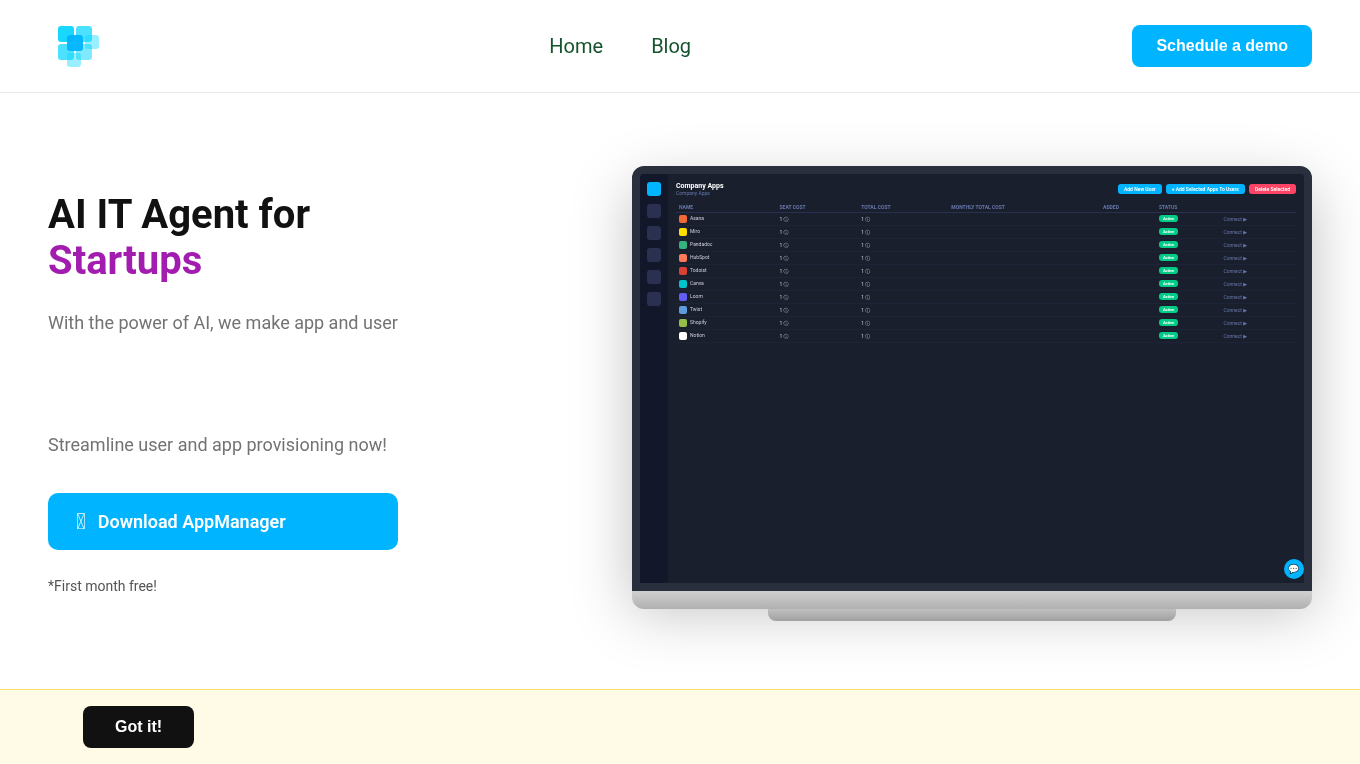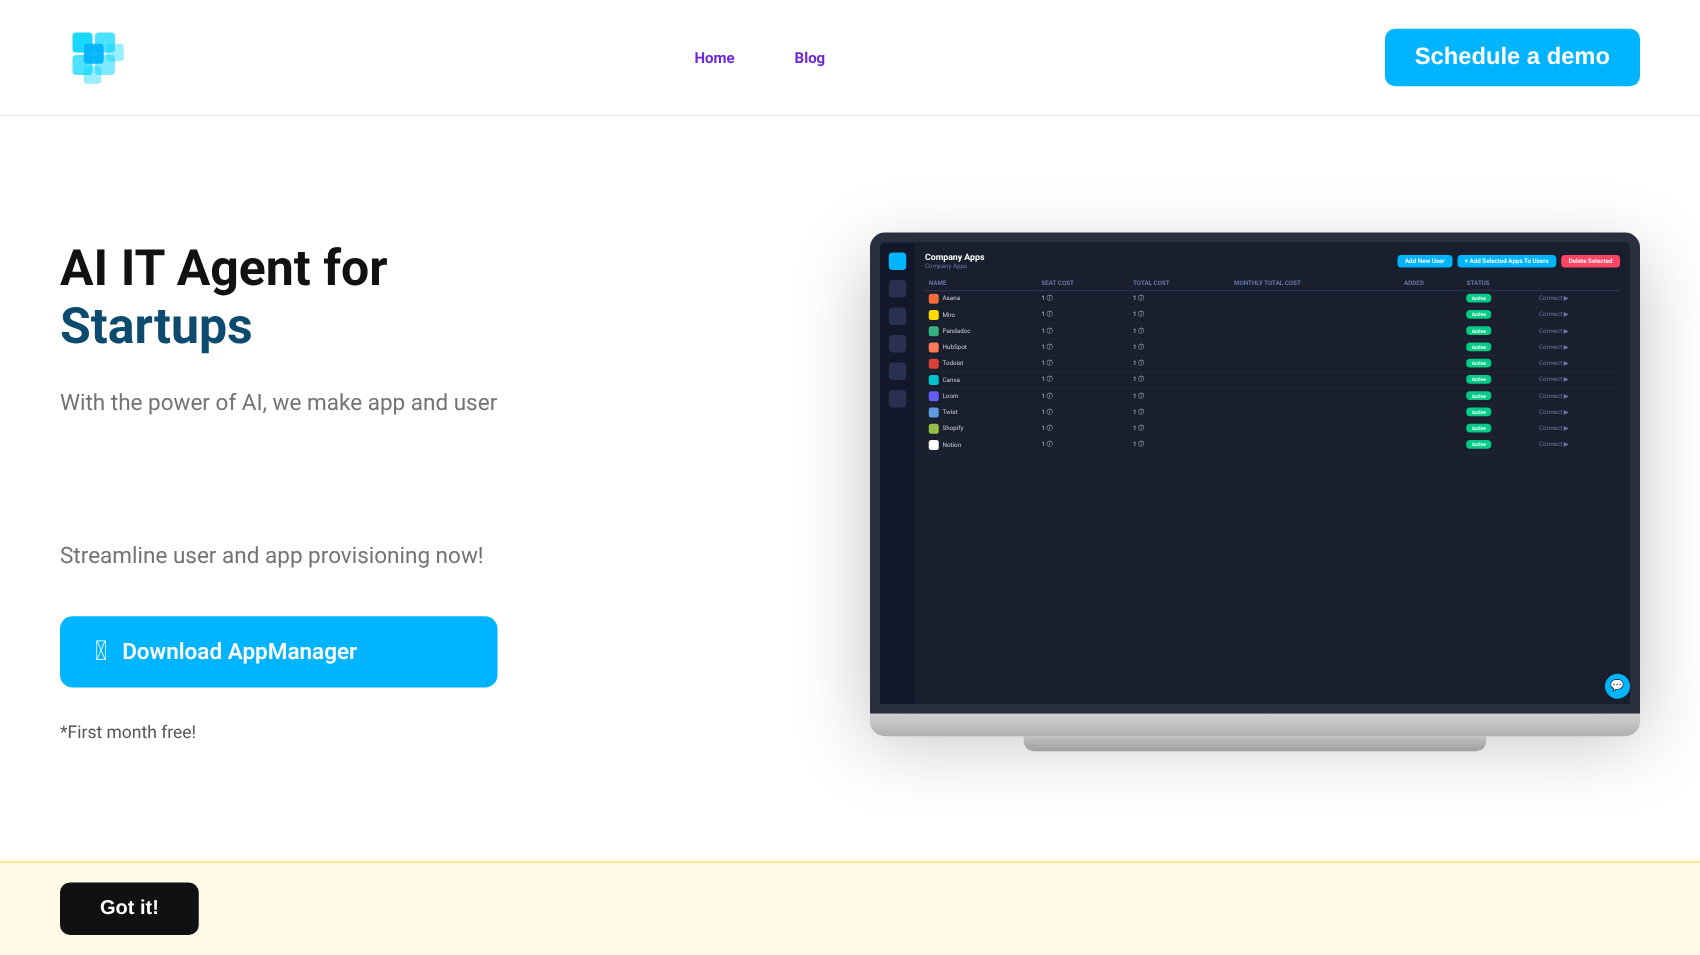--- a/index.html
+++ b/index.html
@@ -7,47 +7,47 @@
 
     
     nav {
       display: flex; align-items: center; justify-content: space-between;
       padding: 16px 48px; border-bottom: 1px solid #e8e8e8;
       position: sticky; top: 0; background: #fff; z-index: 100;
     }
     .nav-logo { display: flex; align-items: center; }
     .nav-logo svg { width: 60px; height: 60px; }
     .nav-links { display: flex; gap: 48px; }
-    .nav-link { text-decoration: none; color: #6d28d9; font-size: 12px; font-weight: 700; }
+    .nav-link { text-decoration: none; color: #14532d; font-size: 20px; font-weight: 400; }
     .schedule-btn {
       background: #00b4ff; color: #fff; border: none; border-radius: 8px;
-      padding: 12px 24px; font-size: 19px; font-weight: 600; cursor: pointer;
+      padding: 12px 24px; font-size: 16px; font-weight: 600; cursor: pointer;
     }
 
     
     .hero {
       display: flex; align-items: center; justify-content: space-between;
       padding: 60px 48px 40px 48px; min-height: 580px;
     }
     .hero-left { max-width: 480px; }
     .hero-title { font-size: 40px; font-weight: 700; line-height: 1.15; color: #111; }
-    .hero-title-blue { color: #0c4a6e; display: block; }
+    .hero-title-blue { color: #a21caf; display: block; }
     .hero-desc { font-size: 18px; color: #737373; line-height: 1.7; margin-top: 24px; }
     .download-btn {
       display: flex; align-items: center; gap: 12px;
       background: #00b4ff; color: #fff; border: none; border-radius: 10px;
       padding: 16px 28px; font-size: 18px; font-weight: 600; cursor: pointer;
       margin-top: 32px; text-decoration: none;
     }
     .apple-icon { font-size: 22px; }
     .free-note { font-size: 14px; color: #555; margin-top: 28px; }
 
     
     .hero-right { flex: 1; display: flex; justify-content: flex-end; align-items: center; }
-    .laptop-wrap { position: relative; width: 616px; }
+    .laptop-wrap { position: relative; width: 680px; }
     .laptop-screen {
       background: #1a1f2e; border-radius: 12px 12px 0 0;
       overflow: hidden; width: 100%; aspect-ratio: 16/10;
       border: 8px solid #2a2f3e;
       box-shadow: 0 20px 60px rgba(0,0,0,0.25);
     }
     .laptop-base {
       background: linear-gradient(#d0d0d0, #b0b0b0);
       height: 18px; border-radius: 0 0 12px 12px;
       width: 100%;
@@ -139,21 +139,21 @@
     .cookie-banner {
       position: fixed; bottom: 0; left: 0; right: 0;
       background: #fffbe6; padding: 16px 48px;
       display: flex; align-items: center; justify-content: space-between;
       border-top: 1px solid #ffe066; z-index: 200;
     }
     .cookie-text { font-size: 16px; color: #333; }
     .cookie-link { color: #00b4ff; text-decoration: underline; cursor: pointer; }
     .got-it-btn {
       background: #111; color: #fff; border: none; border-radius: 8px;
-      padding: 12px 32px; font-size: 16px; font-weight: 600; cursor: pointer;
+      padding: 12px 32px; font-size: 16px; font-weight: 600; cursor: pointer; margin-left: 35px;
     }
   </style>
 </head>
 <body>
 
 <nav>
   <div class="nav-logo">
     <svg viewBox="0 0 60 60" fill="none" xmlns="http://www.w3.org/2000/svg">
 
       <rect x="10" y="10" width="16" height="16" rx="3" fill="#00d4ff" opacity="0.9"></rect>

